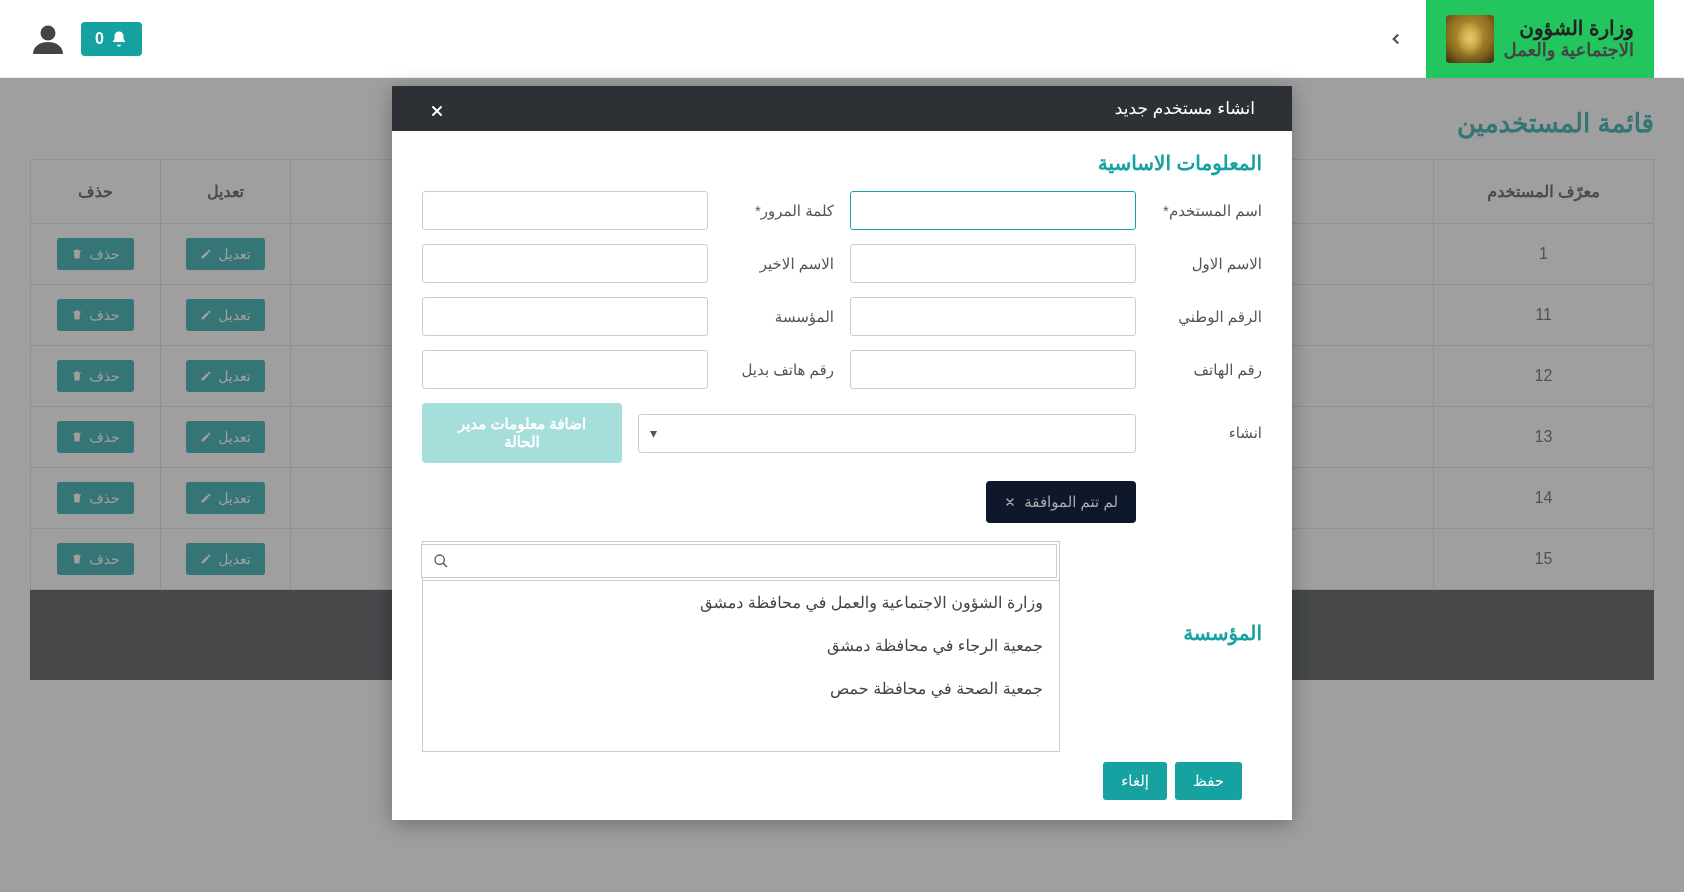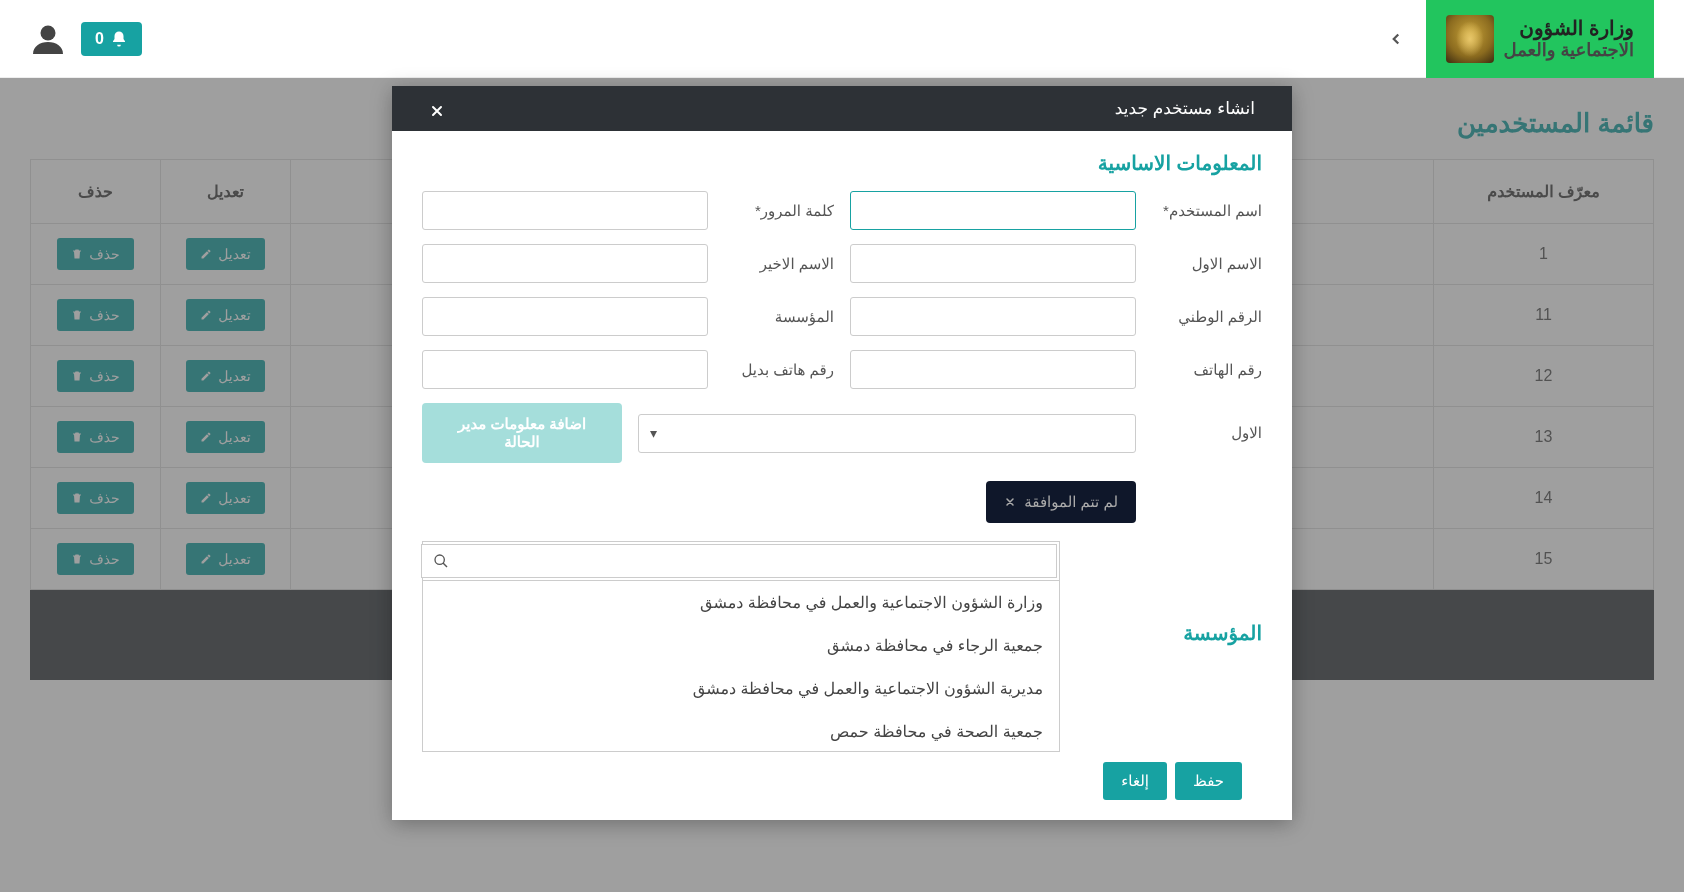--- a/index.html
+++ b/index.html
@@ -494,21 +494,21 @@
         <div class="form-label">المؤسسة</div>
         <input class="form-input" type="text" style="">
 
         <div class="form-label">رقم الهاتف</div>
         <input class="form-input" type="text" style="">
         <div class="form-label">رقم هاتف بديل</div>
         <input class="form-input" type="text" style="">
       </div>
 
       <div class="row-role">
-        <div class="form-label">الاول</div>
+        <div class="form-label">انشاء</div>
         <div class="select-wrap">
           <select class="form-select"><option></option></select>
         </div>
         <button class="btn-add-info">اضافة معلومات مدير الحالة</button>
       </div>
 
       <div class="approval-row">
         <button class="btn-notapproved">
           <span>لم تتم الموافقة</span>
           <svg width="12" height="12" viewBox="0 0 24 24">
@@ -525,21 +525,20 @@
             <span class="search-ic">
               <svg width="16" height="16" viewBox="0 0 24 24" fill="none" stroke="currentColor" stroke-width="2">
                   <circle cx="10" cy="10" r="7"></circle>
                   <line x1="21" y1="21" x2="15" y2="15"></line>
                 </svg>
             </span>
           </div>
           <div class="org-list" id="org-list">
               <div class="org-item">وزارة الشؤون الاجتماعية والعمل في محافظة دمشق</div>
               <div class="org-item">جمعية الرجاء في محافظة دمشق</div>
-              <div class="org-item">مديرية الشؤون الاجتماعية والعمل في محافظة دمشق</div>
               <div class="org-item">جمعية الصحة في محافظة حمص</div>
             </div>
         </div>
       </div>
 
       <div class="modal-footer">
         <button class="btn-primary">حفظ</button>
         <button class="btn-primary">إلغاء</button>
       </div>
     </div>

